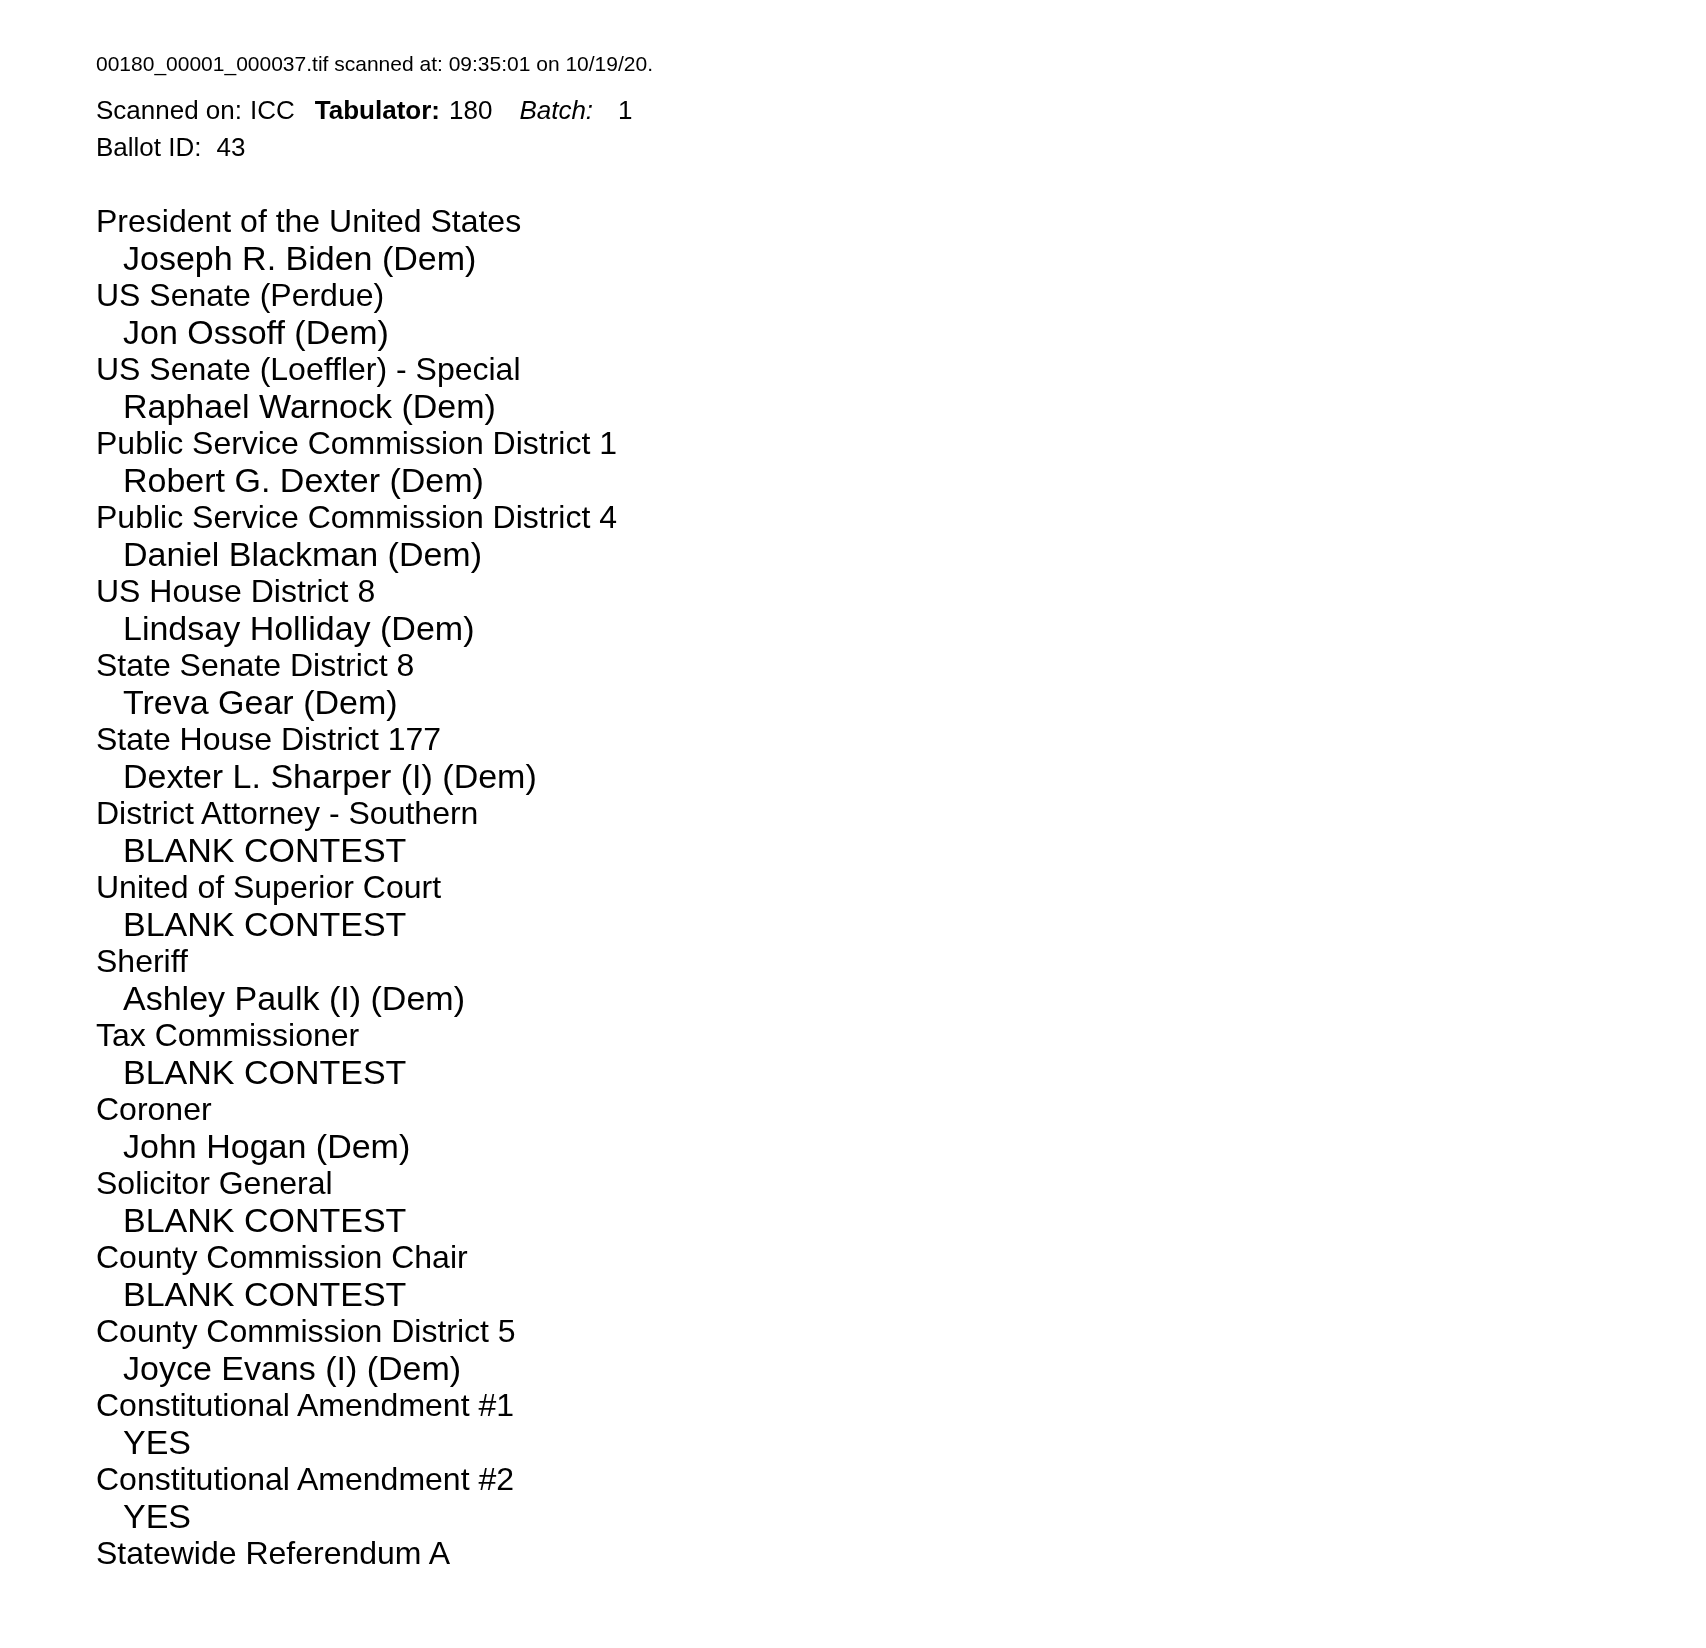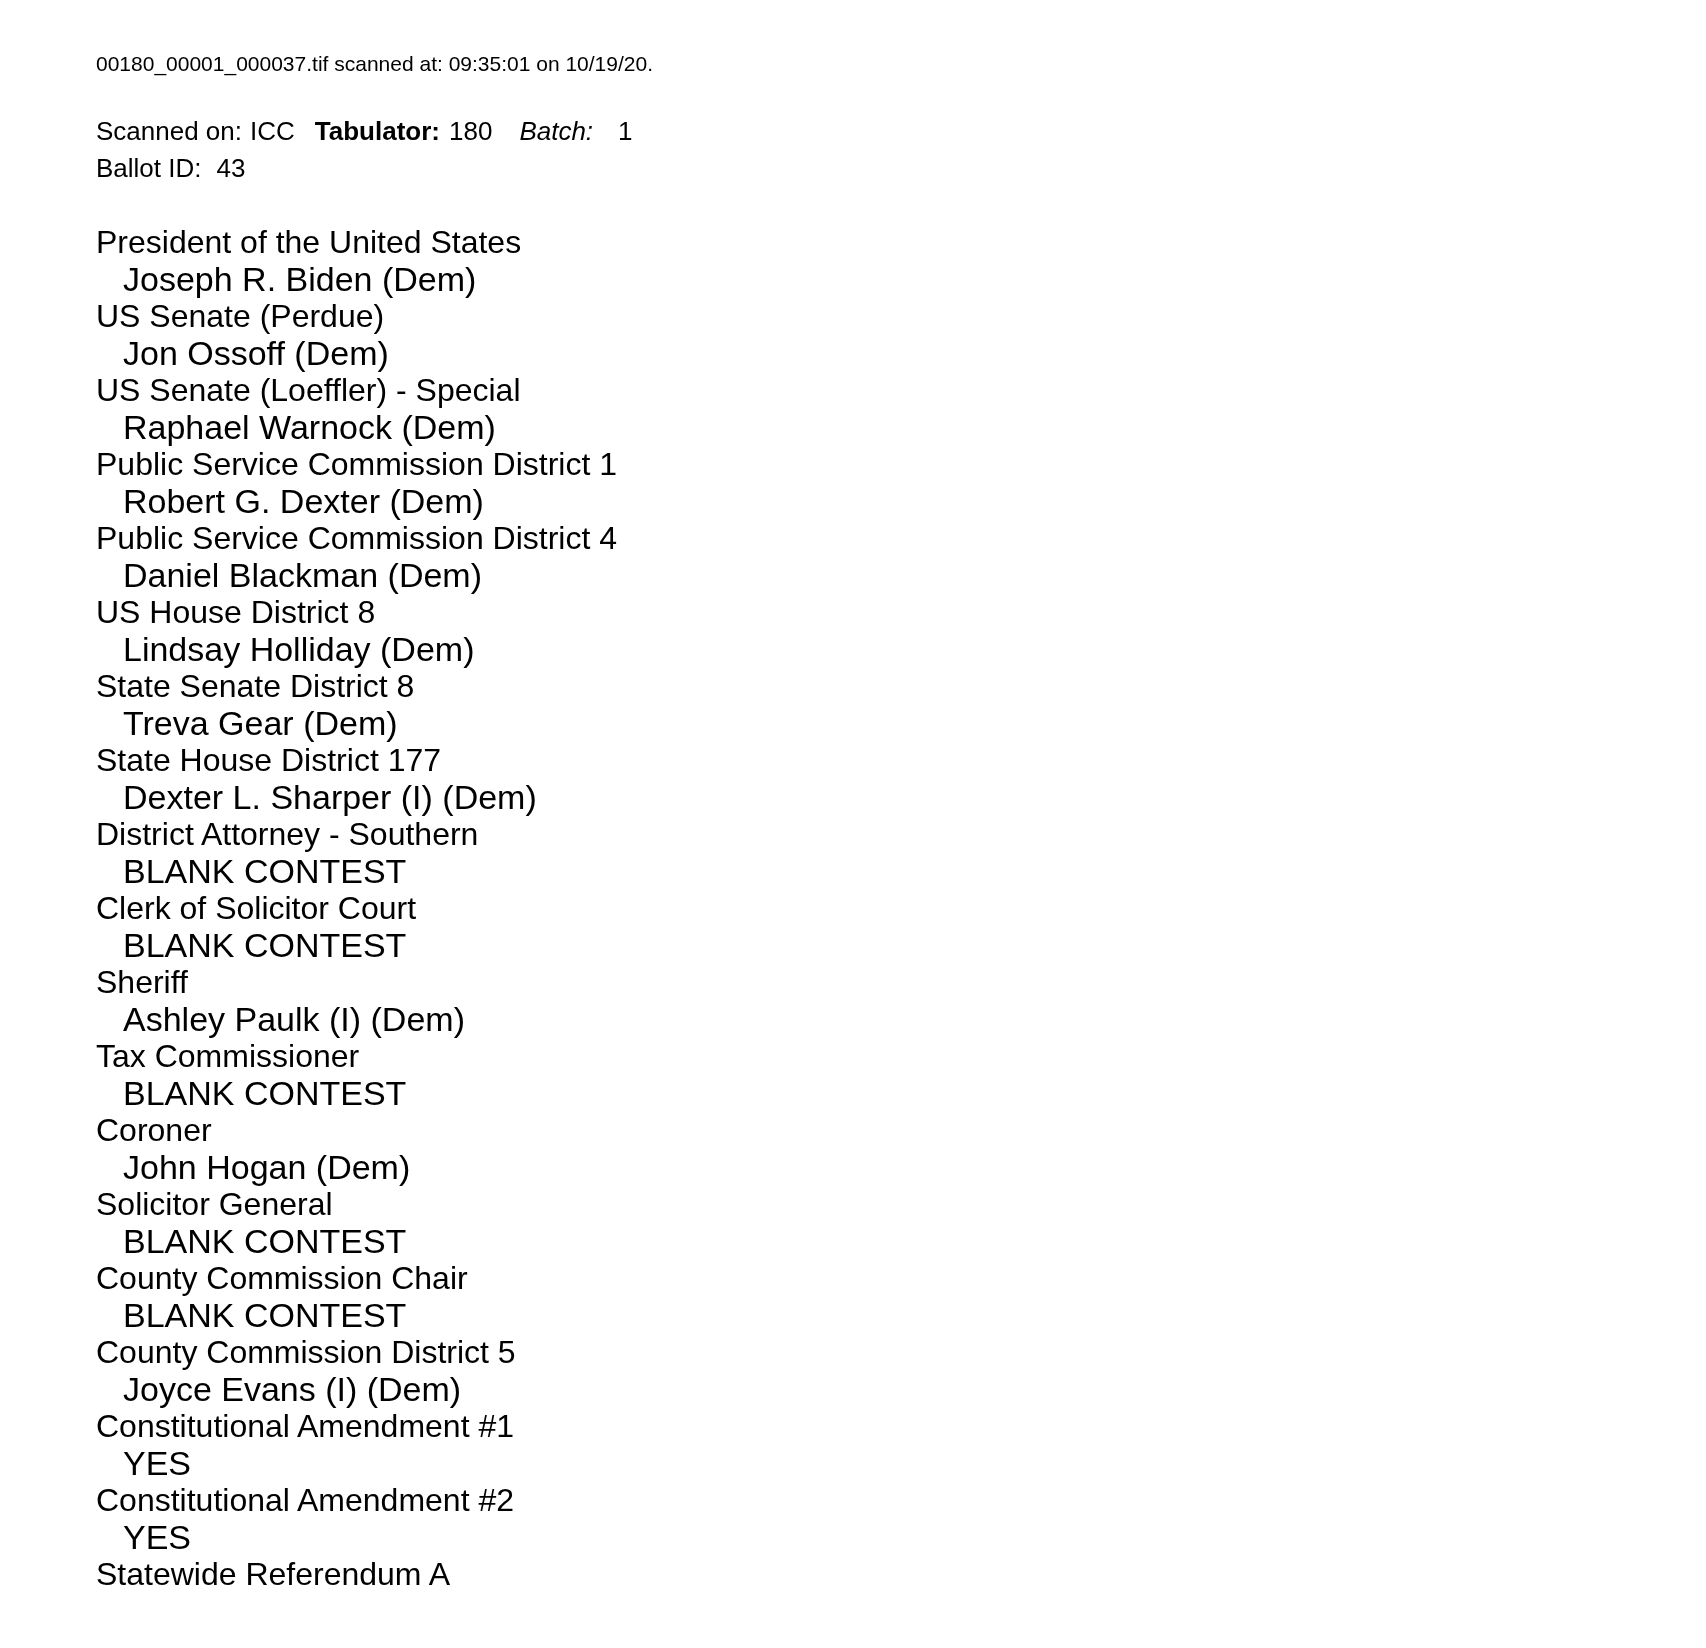--- a/index.html
+++ b/index.html
@@ -21,21 +21,21 @@
     height: 1648px;
     padding: 50px 52px 0 96px;
     background: #ffffff;
   }
   .scan-line {
     font-size: 21px;
     line-height: 28px;
     white-space: pre;
   }
   .info-block {
-    margin-top: 35px;
+    margin-top: 14px;
   }
   .info-line {
     font-size: 26px;
     line-height: 37px;
     display: flex;
     align-items: baseline;
     white-space: pre;
   }
   .sp-val     { margin-left: 8px;  }   
   .sp-tab     { margin-left: 20px; font-weight: bold; }   
@@ -92,21 +92,21 @@
       <div class="contest-name">Public Service Commission District 4</div>
       <div class="contest-selection">Daniel Blackman (Dem)</div>
       <div class="contest-name">US House District 8</div>
       <div class="contest-selection">Lindsay Holliday (Dem)</div>
       <div class="contest-name">State Senate District 8</div>
       <div class="contest-selection">Treva Gear (Dem)</div>
       <div class="contest-name">State House District 177</div>
       <div class="contest-selection">Dexter L. Sharper (I) (Dem)</div>
       <div class="contest-name">District Attorney - Southern</div>
       <div class="contest-selection">BLANK CONTEST</div>
-      <div class="contest-name">Clerk of Solicitor Court</div>
+      <div class="contest-name">United of Superior Court</div>
       <div class="contest-selection">BLANK CONTEST</div>
       <div class="contest-name">Sheriff</div>
       <div class="contest-selection">Ashley Paulk (I) (Dem)</div>
       <div class="contest-name">Tax Commissioner</div>
       <div class="contest-selection">BLANK CONTEST</div>
       <div class="contest-name">Coroner</div>
       <div class="contest-selection">John Hogan (Dem)</div>
       <div class="contest-name">Solicitor General</div>
       <div class="contest-selection">BLANK CONTEST</div>
       <div class="contest-name">County Commission Chair</div>

